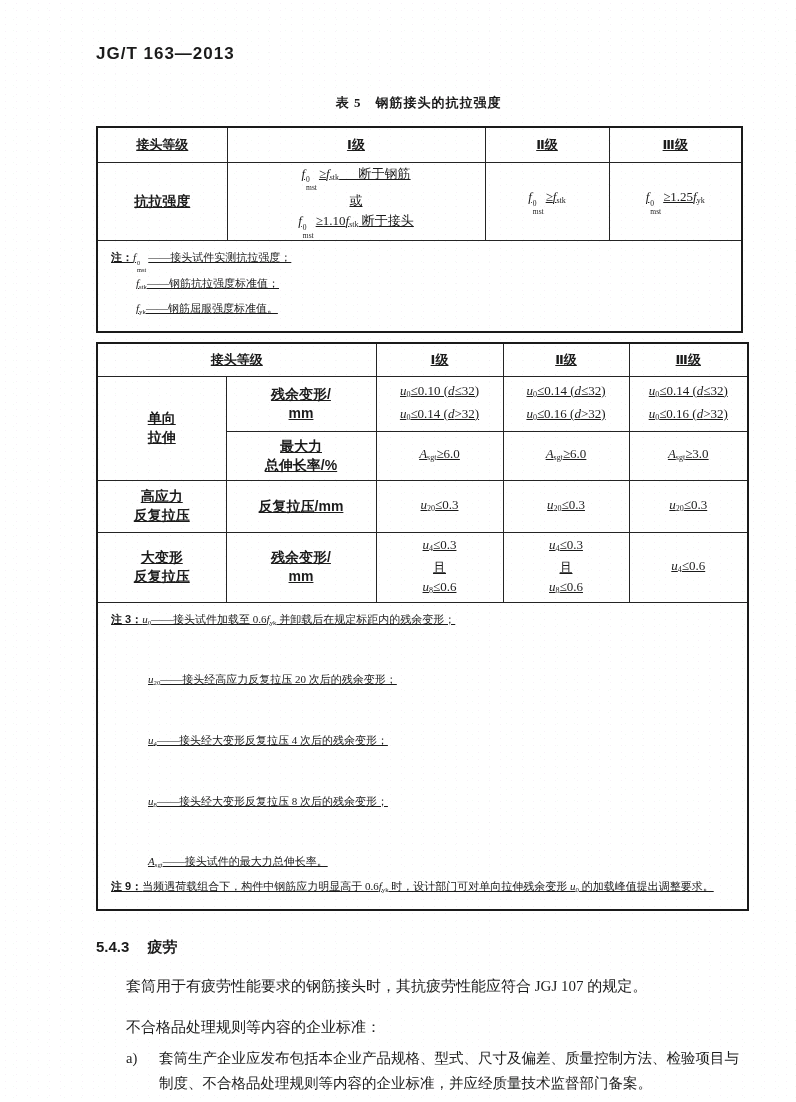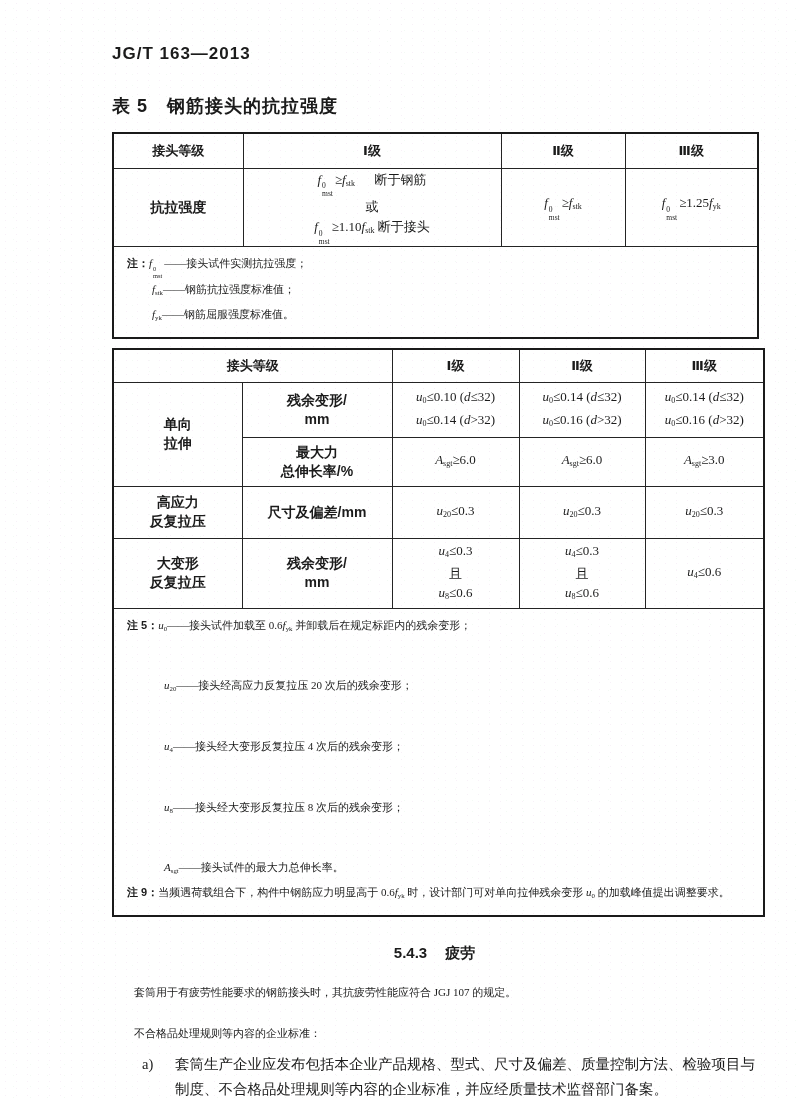--- a/index.html
+++ b/index.html
@@ -9,37 +9,36 @@
     font-family:"Liberation Serif","DejaVu Serif",serif;
     color:#1b1b1b;
   }
   .page{
     position:relative;width:796px;height:1102px;overflow:hidden;background:#ffffff;
     background-image:
       radial-gradient(rgba(214,160,214,0.16) 0.5px, transparent 0.7px),
       radial-gradient(rgba(160,214,170,0.13) 0.5px, transparent 0.7px);
     background-size:11px 7px, 17px 11px;
     background-position:0 0, 5px 3px;
-    padding-left:16px;
   }
   .content{padding:44px 55px 0 96px;width:796px;}
 
   .doc-header{
     font-family:"Liberation Sans","DejaVu Sans",sans-serif;
     font-weight:bold;font-size:17px;letter-spacing:1px;
   }
 
   .tbl-caption{
-    text-align:left;font-family:Liberation Sans, sans-serif;
-    font-weight:bold;font-size:18px;letter-spacing:1px;
+    text-align:center;font-family:Liberation Serif, serif;
+    font-weight:bold;font-size:13px;letter-spacing:1px;
   }
   .cap5{margin-top:30px;}
   .cap6{margin-top:26px;}
 
-  table{border-collapse:collapse;table-layout:fixed;border:2px solid #1a1a1a;}
+  table{border-collapse:collapse;table-layout:fixed;border:2px solid #1a1a1a;text-decoration:underline;}
   th,td{border:1px solid #242424;text-align:center;vertical-align:middle;}
   th{
     font-family:"Liberation Sans","DejaVu Sans",sans-serif;
     font-weight:bold;font-size:13px;
   }
   td{font-size:13px;line-height:19px;}
   .lblcell{
     font-family:"Liberation Sans","DejaVu Sans",sans-serif;
     font-weight:bold;font-size:14px;
   }
@@ -69,21 +68,21 @@
     font-size:0.58em;line-height:1.05;vertical-align:-0.55em;
     margin:0 2px 0 1px;font-style:normal;
   }
   .ss span{display:block;}
 
   .h-num{margin-right:18px;}
   .heading{
     margin-top:25px;font-family:"Liberation Sans","DejaVu Sans",sans-serif;
     font-weight:bold;font-size:15px;
   }
-  .para{margin:17px 0 0 0;font-size:11px;line-height:24px;text-indent:2em;}
+  .para{margin:17px 0 0 0;font-size:15px;line-height:24px;text-indent:2em;}
   .list{margin:7px 0 0 30px;}
   .li{display:flex;margin-top:5px;font-size:14.5px;line-height:25px;}
   .li-label{width:33px;flex:none;}
   .li-text{flex:1;}
 </style>
 </head>
 <body>
 
 <div class="page">
   <div class="content">
@@ -163,46 +162,46 @@
         <td><i>u</i><sub>0</sub>≤0.14 (<i>d</i>≤32)<br><i>u</i><sub>0</sub>≤0.16 (<i>d</i>&gt;32)</td>
       </tr>
       <tr class="r2">
         <td class="lblcell">最大力<br>总伸长率/%</td>
         <td><i>A</i><sub>sgt</sub>≥6.0</td>
         <td><i>A</i><sub>sgt</sub>≥6.0</td>
         <td><i>A</i><sub>sgt</sub>≥3.0</td>
       </tr>
       <tr class="r3">
         <td class="lblcell">高应力<br>反复拉压</td>
-        <td class="lblcell">尺寸及偏差/mm</td>
+        <td class="lblcell">反复拉压/mm</td>
         <td><i>u</i><sub>20</sub>≤0.3</td>
         <td><i>u</i><sub>20</sub>≤0.3</td>
         <td><i>u</i><sub>20</sub>≤0.3</td>
       </tr>
       <tr class="r4">
         <td class="lblcell">大变形<br>反复拉压</td>
         <td class="lblcell">残余变形/<br>mm</td>
         <td><i>u</i><sub>4</sub>≤0.3<br>且<br><i>u</i><sub>8</sub>≤0.6</td>
         <td><i>u</i><sub>4</sub>≤0.3<br>且<br><i>u</i><sub>8</sub>≤0.6</td>
         <td><i>u</i><sub>4</sub>≤0.6</td>
       </tr>
       <tr>
         <td class="notes-cell" colspan="5">
-          <div class="nl"><b>注 5：</b><i>u</i><sub>0</sub>——接头试件加载至 0.6<i>f</i><sub>yk</sub> 并卸载后在规定标距内的残余变形；</div>
+          <div class="nl"><b>注 3：</b><i>u</i><sub>0</sub>——接头试件加载至 0.6<i>f</i><sub>yk</sub> 并卸载后在规定标距内的残余变形；</div>
           <div class="nl ind6"><i>u</i><sub>20</sub>——接头经高应力反复拉压 20 次后的残余变形；</div>
           <div class="nl ind6"><i>u</i><sub>4</sub>——接头经大变形反复拉压 4 次后的残余变形；</div>
           <div class="nl ind6"><i>u</i><sub>8</sub>——接头经大变形反复拉压 8 次后的残余变形；</div>
           <div class="nl ind6"><i>A</i><sub>sgt</sub>——接头试件的最大力总伸长率。</div>
           <div class="nl hang"><b>注 9：</b>当频遇荷载组合下，构件中钢筋应力明显高于 0.6<i>f</i><sub>yk</sub> 时，设计部门可对单向拉伸残余变形 <i>u</i><sub>0</sub> 的加载峰值提出调整要求。</div>
         </td>
       </tr>
     </tbody>
       </table>
 
-    <div class="heading" style="margin-top:27px;text-align:center;">
+    <div class="heading" style="margin-top:27px;">
       <span class="h-num">5.4.3</span><span>疲劳</span>
     </div>
     <p class="para">套筒用于有疲劳性能要求的钢筋接头时，其抗疲劳性能应符合 JGJ 107 的规定。</p>
 
 
     <p class="para">不合格品处理规则等内容的企业标准：</p>
 
     <div class="list">
       <div class="li">
         <span class="li-label">a)</span>

